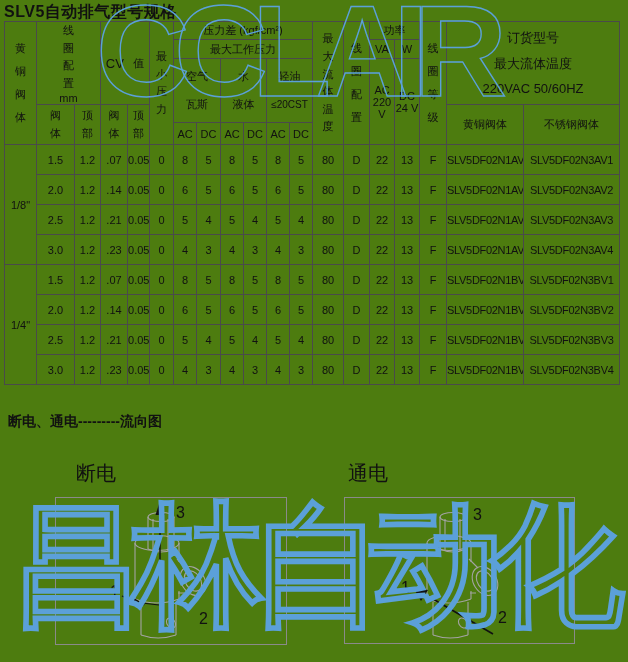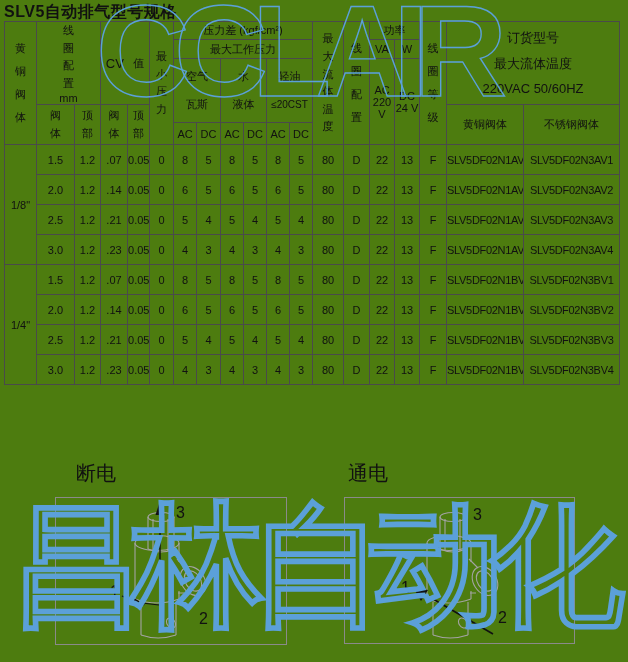--- a/index.html
+++ b/index.html
@@ -287,20 +287,21 @@
           <td>D</td>
           <td>22</td>
           <td>13</td>
           <td>F</td>
           <td class="model">SLV5DF02N1BV4</td>
           <td class="model">SLV5DF02N3BV4</td>
       </tr>
     </tbody>
   </table>
 
+  <div class="section-heading">断电、通电---------流向图</div>
 
   <div class="diag-title" id="off-title">断电</div>
   <div class="diag-title" id="on-title">通电</div>
 
   <div class="diag-box" id="off-box">
     <svg viewBox="0 0 230 146">
       <g fill="none" stroke="#a3a3a3" stroke-width="1.1">
         <ellipse cx="105" cy="19" rx="13" ry="4.5"></ellipse>
         <path d="M92,19 L92,51 M118,19 L118,51 M97,21 L97,53 M112,21 L112,53"></path>
         <path d="M92,51 Q105,57 118,51"></path>

